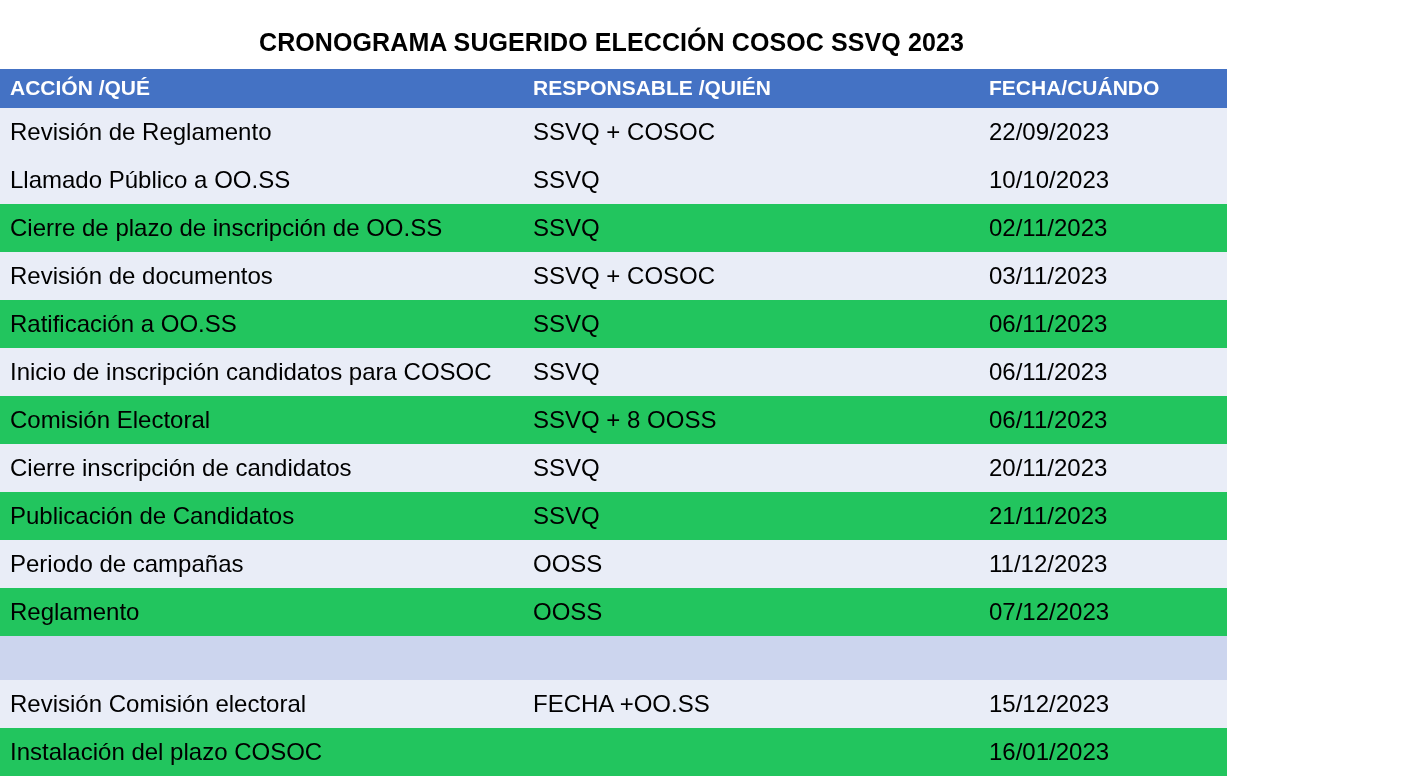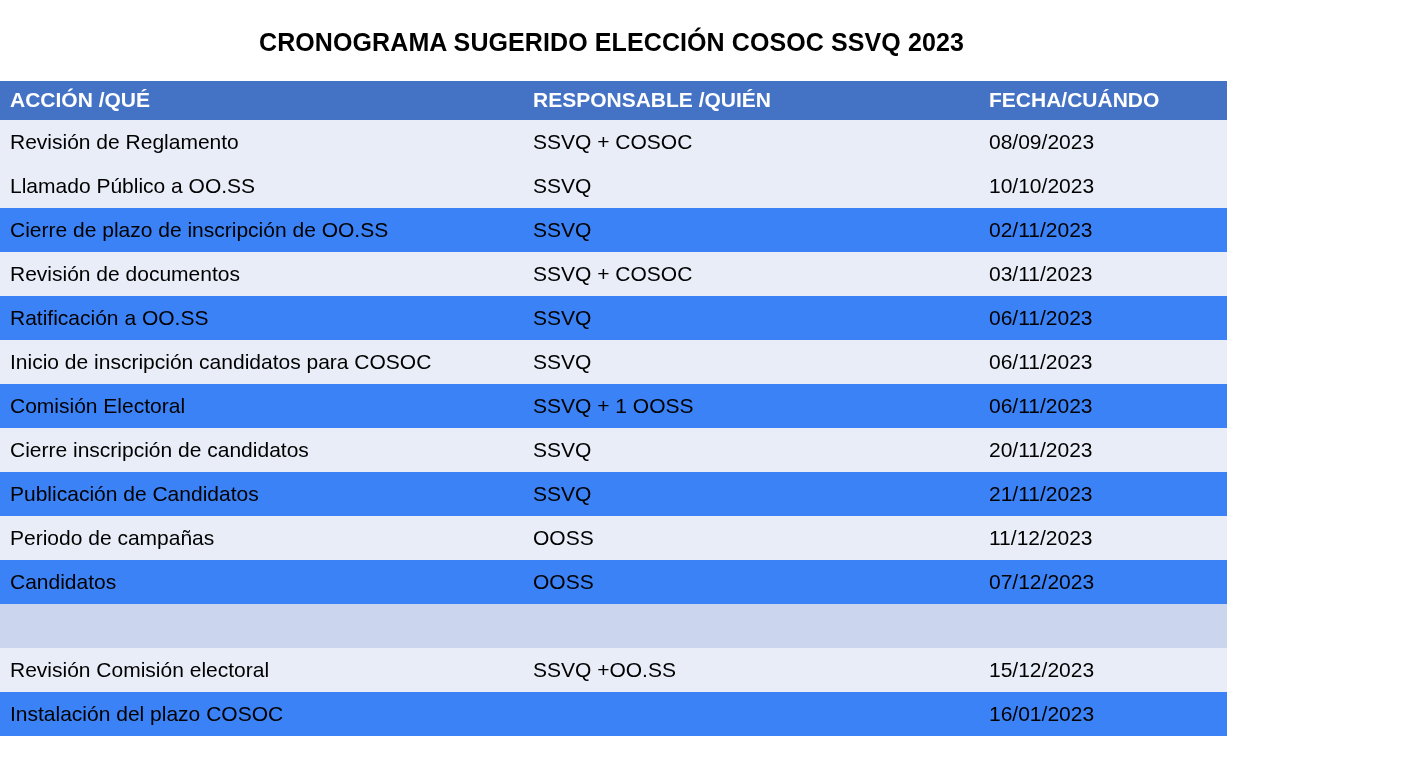--- a/index.html
+++ b/index.html
@@ -23,21 +23,21 @@
   .doc-title {
     text-align: center;
     font-size: 25px;
     font-weight: bold;
     letter-spacing: 0.1px;
     padding-top: 28px;
     padding-bottom: 12px;
     color: #000000;
   }
   .table-wrap {
-    margin: 12px auto;
+    margin: 0 auto;
     width: 1227px;
   }
   table.schedule {
     border-collapse: collapse;
     width: 100%;
     table-layout: fixed;
   }
   table.schedule col.c1 { width: 523px; }
   table.schedule col.c2 { width: 456px; }
   table.schedule col.c3 { width: 248px; }
@@ -47,29 +47,29 @@
     color: #ffffff;
     font-size: 21px;
     font-weight: bold;
     text-align: left;
     padding: 7px 0 8px 10px;
     border: none;
     vertical-align: middle;
     white-space: nowrap;
   }
   table.schedule tbody td {
-    font-size: 21px;
+    font-size: 24px;
     padding: 10px 0 10px 10px;
     border: none;
     vertical-align: middle;
     color: #000000;
     height: 24px;
   }
   tr.row-a td { background: #e9edf7; }
-  tr.row-b td { background: #3b82f6; }
+  tr.row-b td { background: #22c55e; }
   tr.row-blank td { background: #ccd5ee; height: 22px; padding: 0; }
 </style>
 </head>
 <body>
 
 <div class="page">
 
   <div class="doc-title">CRONOGRAMA SUGERIDO ELECCIÓN COSOC SSVQ 2023</div>
 
   <div class="table-wrap">
@@ -83,21 +83,21 @@
         <tr>
           <th>ACCIÓN /QUÉ</th>
           <th>RESPONSABLE /QUIÉN</th>
           <th>FECHA/CUÁNDO</th>
         </tr>
       </thead>
       <tbody>
         <tr class="row-a">
           <td>Revisión de Reglamento</td>
           <td>SSVQ + COSOC</td>
-          <td>08/09/2023</td>
+          <td>22/09/2023</td>
         </tr>
         <tr class="row-a">
           <td>Llamado Público a OO.SS</td>
           <td>SSVQ</td>
           <td>10/10/2023</td>
         </tr>
         <tr class="row-b">
           <td>Cierre de plazo de inscripción de OO.SS</td>
           <td>SSVQ</td>
           <td>02/11/2023</td>
@@ -112,51 +112,51 @@
           <td>SSVQ</td>
           <td>06/11/2023</td>
         </tr>
         <tr class="row-a">
           <td>Inicio de inscripción candidatos para COSOC</td>
           <td>SSVQ</td>
           <td>06/11/2023</td>
         </tr>
         <tr class="row-b">
           <td>Comisión Electoral</td>
-          <td>SSVQ + 1 OOSS</td>
+          <td>SSVQ + 8 OOSS</td>
           <td>06/11/2023</td>
         </tr>
         <tr class="row-a">
           <td>Cierre inscripción de candidatos</td>
           <td>SSVQ</td>
           <td>20/11/2023</td>
         </tr>
         <tr class="row-b">
           <td>Publicación de Candidatos</td>
           <td>SSVQ</td>
           <td>21/11/2023</td>
         </tr>
         <tr class="row-a">
           <td>Periodo de campañas</td>
           <td>OOSS</td>
           <td>11/12/2023</td>
         </tr>
         <tr class="row-b">
-          <td>Candidatos</td>
+          <td>Reglamento</td>
           <td>OOSS</td>
           <td>07/12/2023</td>
         </tr>
         <tr class="row-blank">
           <td></td>
           <td></td>
           <td></td>
         </tr>
         <tr class="row-a">
           <td>Revisión Comisión electoral</td>
-          <td>SSVQ +OO.SS</td>
+          <td>FECHA +OO.SS</td>
           <td>15/12/2023</td>
         </tr>
         <tr class="row-b">
           <td>Instalación del plazo COSOC</td>
           <td></td>
           <td>16/01/2023</td>
         </tr>
       </tbody>
     </table>
   </div>

